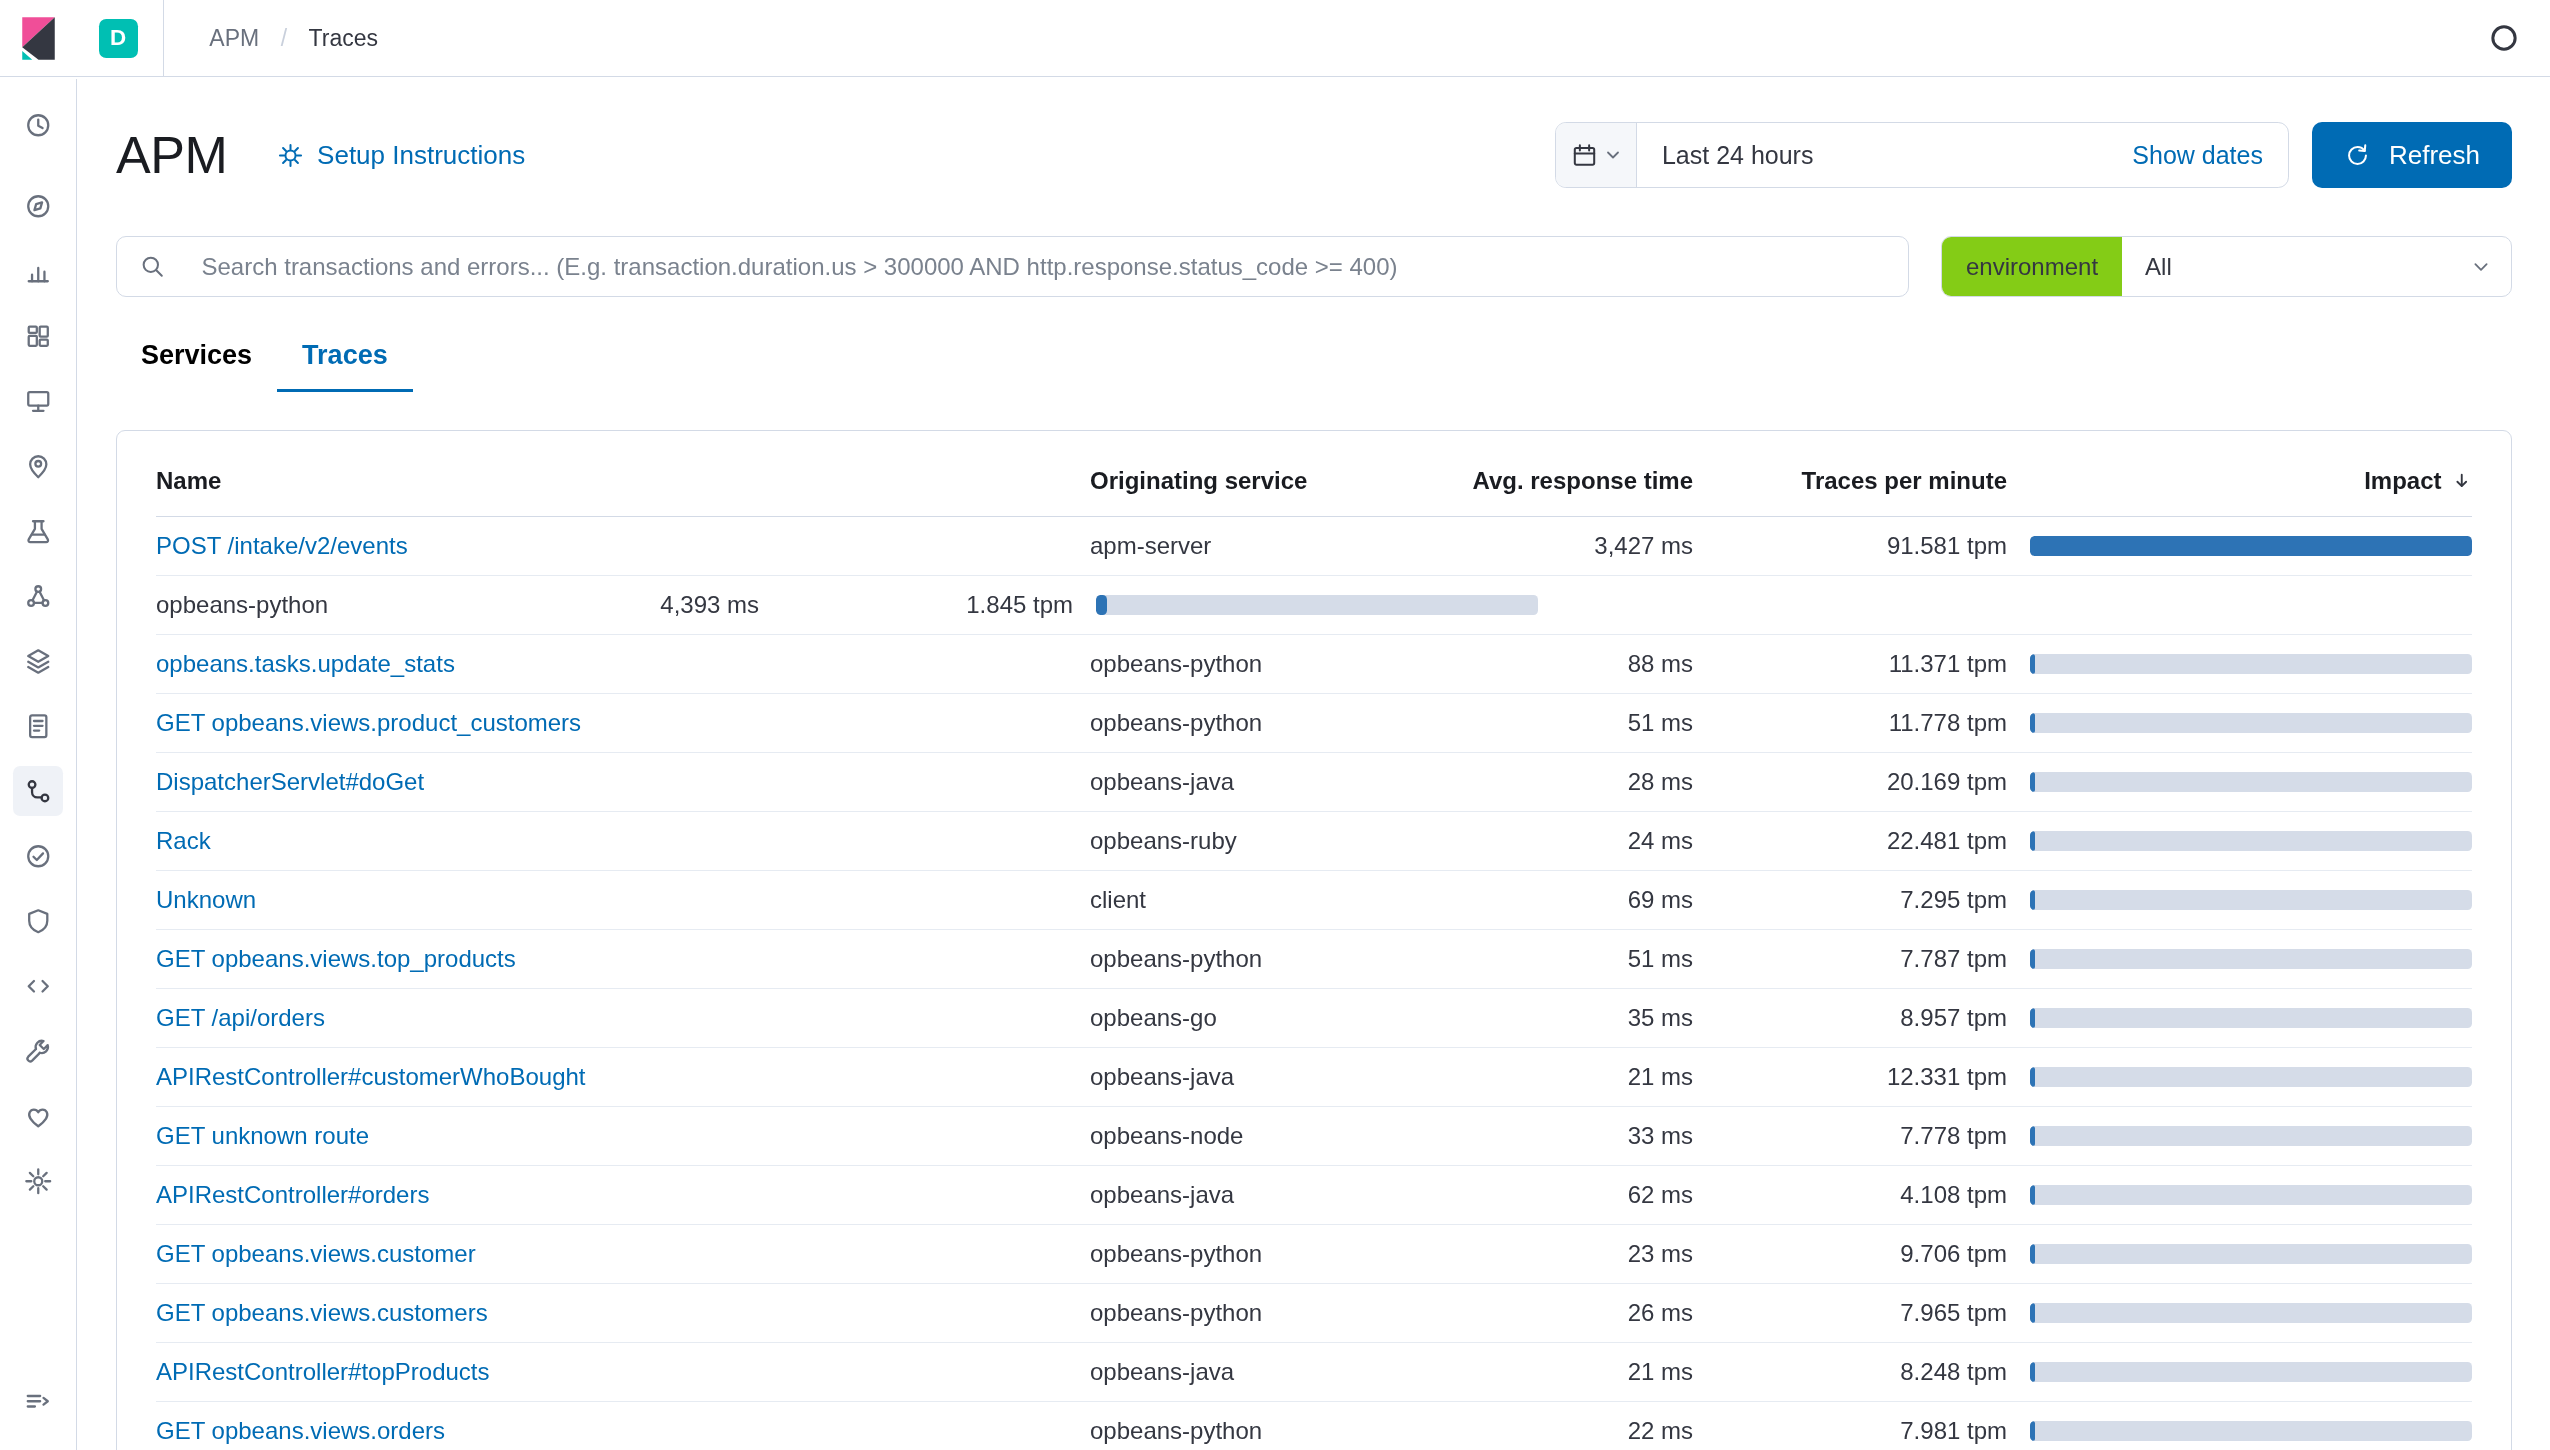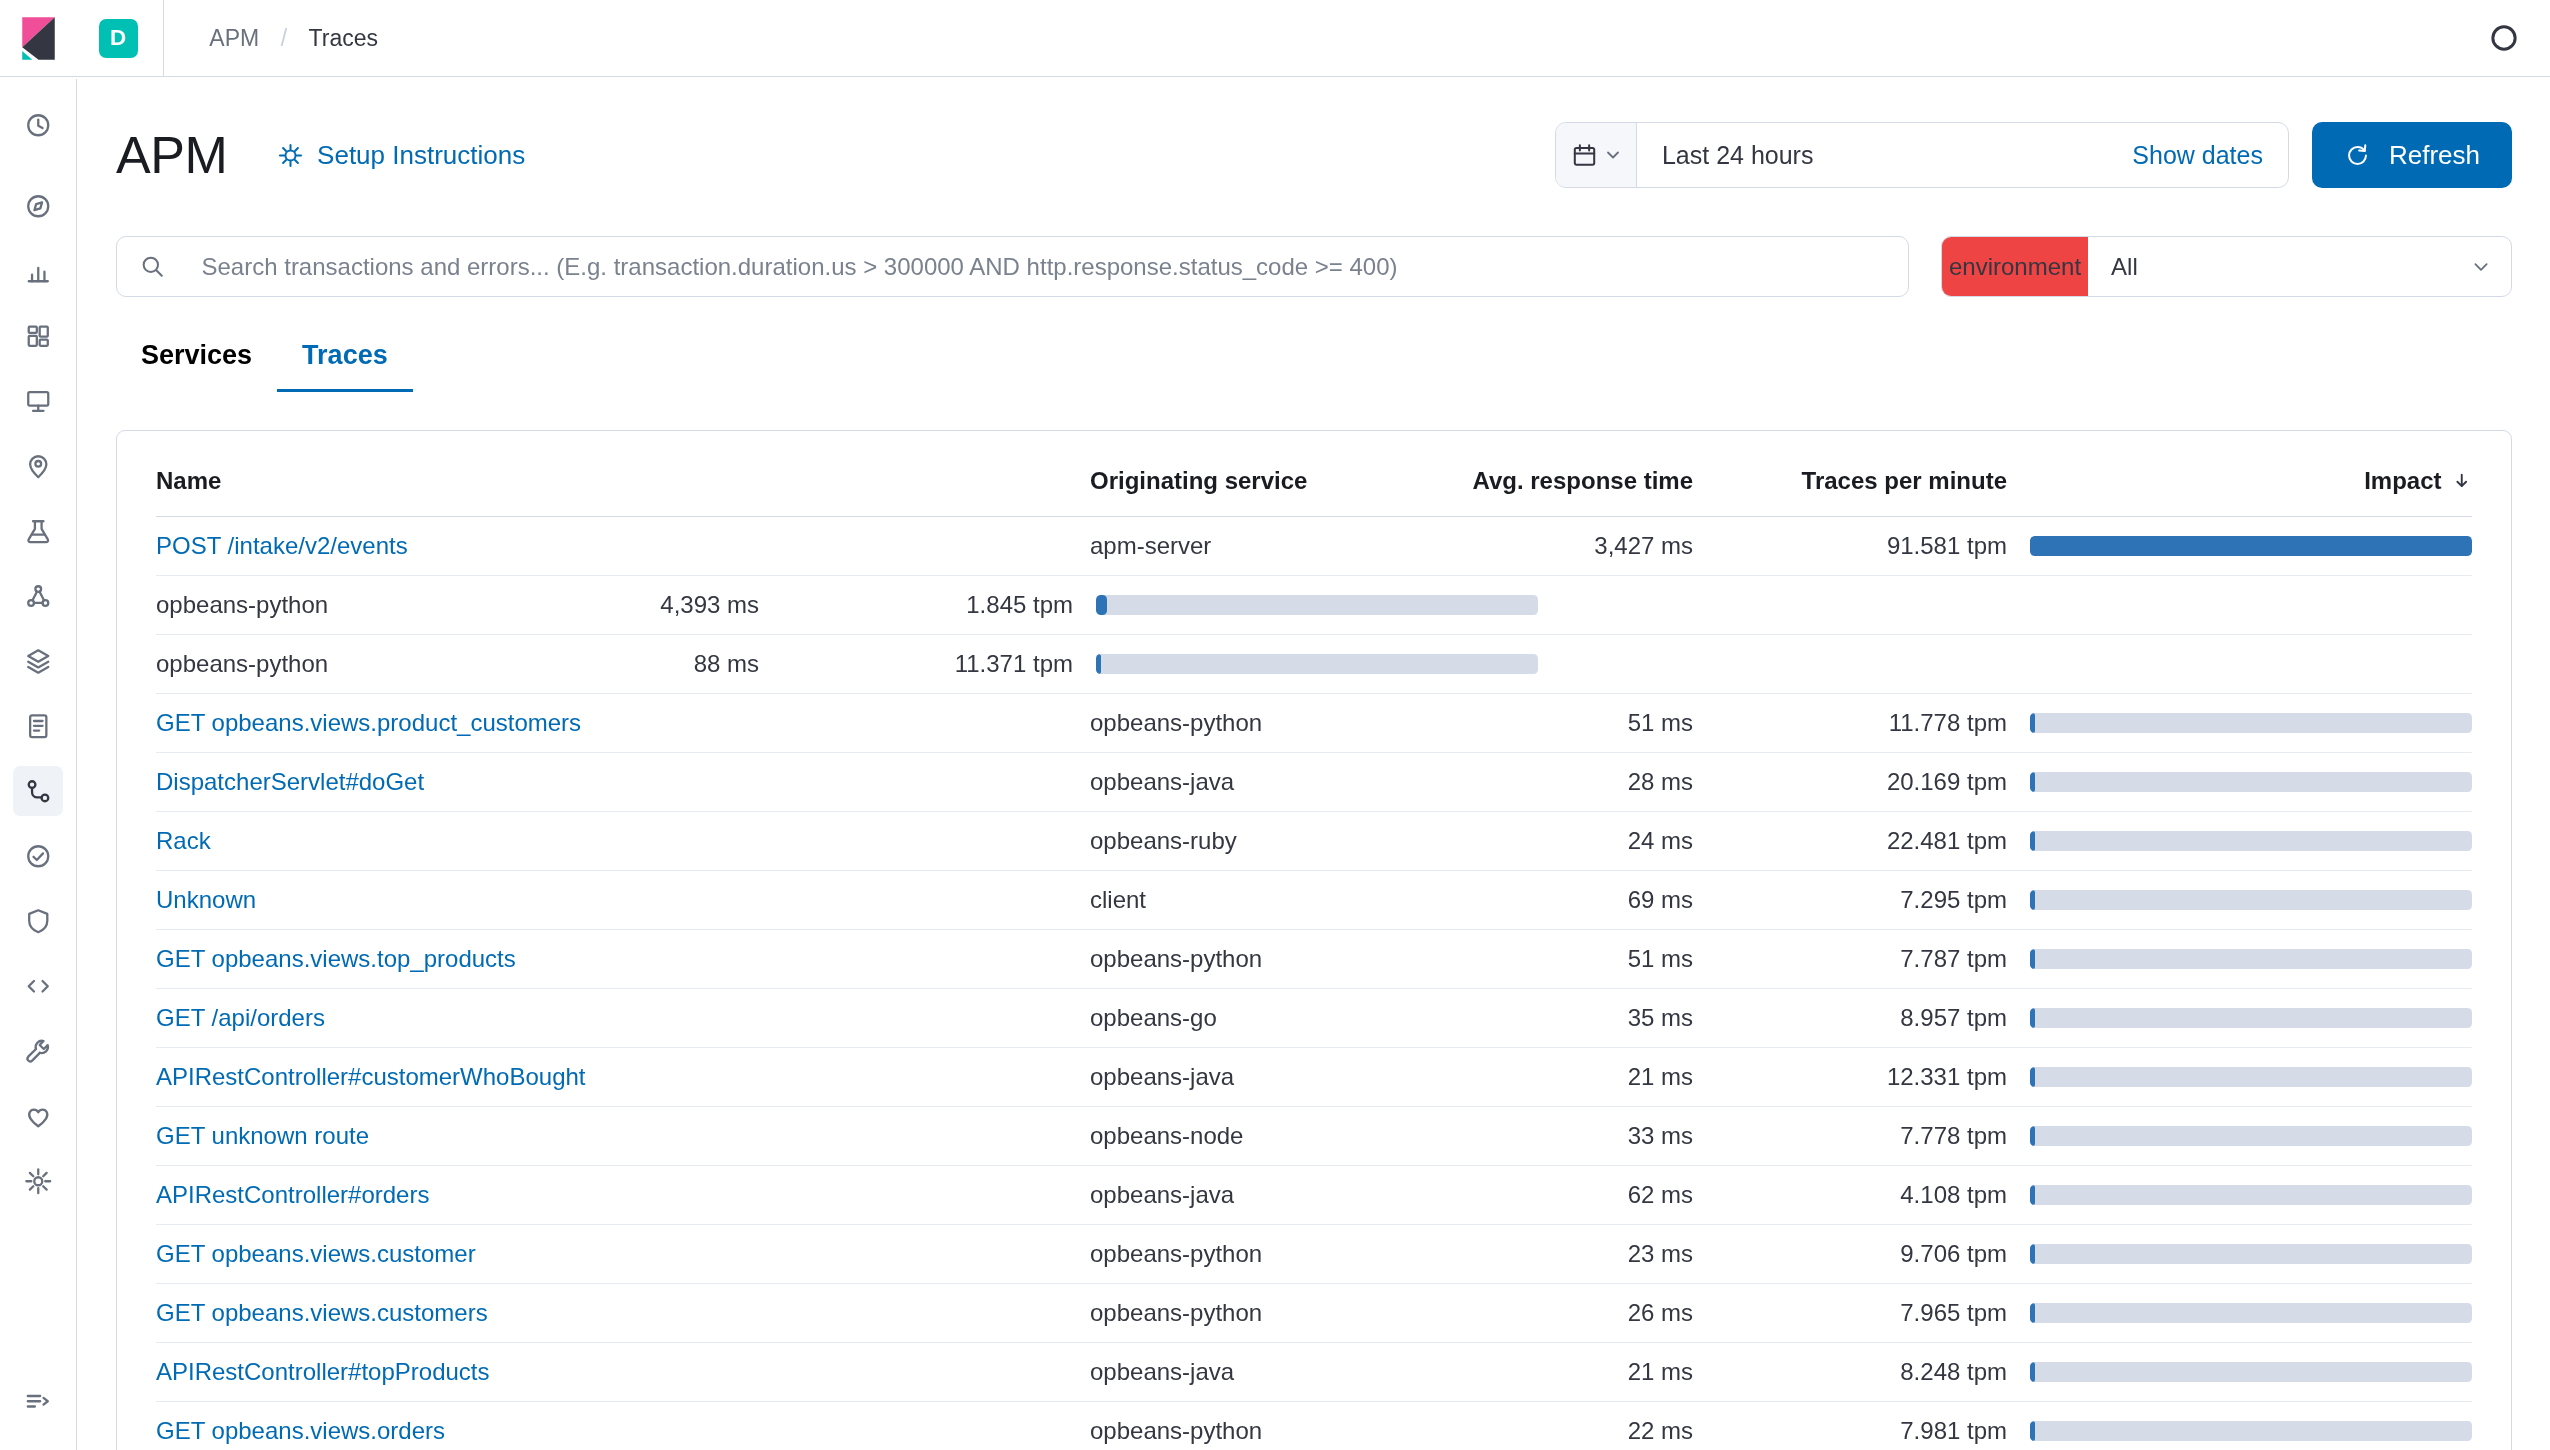--- a/index.html
+++ b/index.html
@@ -60,22 +60,22 @@
   .refresh-btn svg { width:27px; height:27px; }
 
   .filter-row { margin-top:48px; height:61px; display:flex; gap:32px; }
   .search-box { flex:1; border:1.8px solid #D3DAE6; border-radius:10px; background:#fff;
     display:flex; align-items:center; padding:0 21.5px; gap:16px; }
   .search-box svg { width:27px; height:27px; flex:0 0 auto; }
   .search-box input { flex:1; border:none; outline:none; font-size:24px; font-family:inherit; color:#343741; background:transparent;margin-left:20px; }
   .search-box input::placeholder { color:#7A828E; }
   .env-select { width:571px; border:1.8px solid #D3DAE6; border-radius:10px; background:#fff;
     display:flex; align-items:center; overflow:hidden; cursor:pointer; }
-  .env-prepend { align-self:stretch; display:flex; align-items:center; background:#ef4444;
-    padding:0 7px; font-size:24px; color:#343741; }
+  .env-prepend { align-self:stretch; display:flex; align-items:center; background:#84cc16;
+    padding:0 24px; font-size:24px; color:#343741; }
   .env-value { padding-left:23px; font-size:24px; color:#343741; }
   .env-select .chev { margin-left:auto; margin-right:21.5px; width:18px; height:18px; }
 
   .tabs { margin-top:30.5px; display:flex; }
   .tab { background:none; border:none; font-family:inherit; padding:12.6px 25px 18px; font-size:27px; font-weight:600;
     color:#000000; cursor:pointer; border-bottom:3.6px solid transparent; line-height:30.5px; }
   .tab.active { color:#006BB4; border-bottom-color:#006BB4; }
 
   .panel { margin-top:38px; border:1.8px solid #D3DAE6; border-radius:9px; background:#fff; padding:0 39px; height:1131px; }
   .thead { display:flex; align-items:center; padding:36px 0 21.5px; border-bottom:1.8px solid #D3DAE6;
@@ -360,20 +360,21 @@
           <div class="col col-avg">4,393 ms</div>
           <div class="col col-tpm">1.845 tpm</div>
           <div class="col col-impact">
             <div class="impact-track">
               <div class="impact-fill" style="width: 2.6%;"></div>
             </div>
           </div>
         </div>
 
         <div class="row">
+          <div class="col col-name"><a class="name-link">opbeans.tasks.update_stats</a></div>
           <div class="col col-service">opbeans-python</div>
           <div class="col col-avg">88 ms</div>
           <div class="col col-tpm">11.371 tpm</div>
           <div class="col col-impact">
             <div class="impact-track">
               <div class="impact-fill" style="width: 0.4%;"></div>
             </div>
           </div>
         </div>
 

